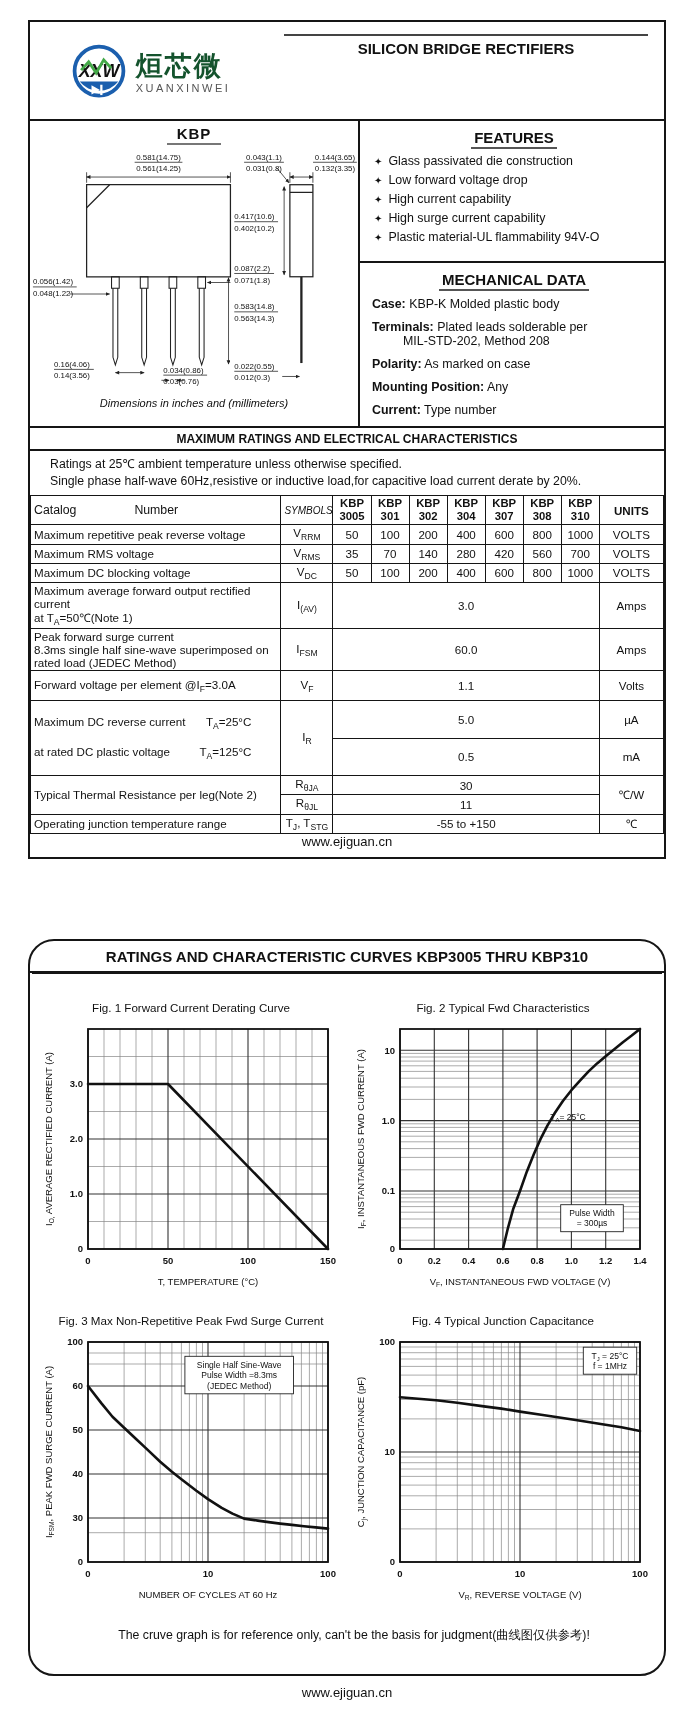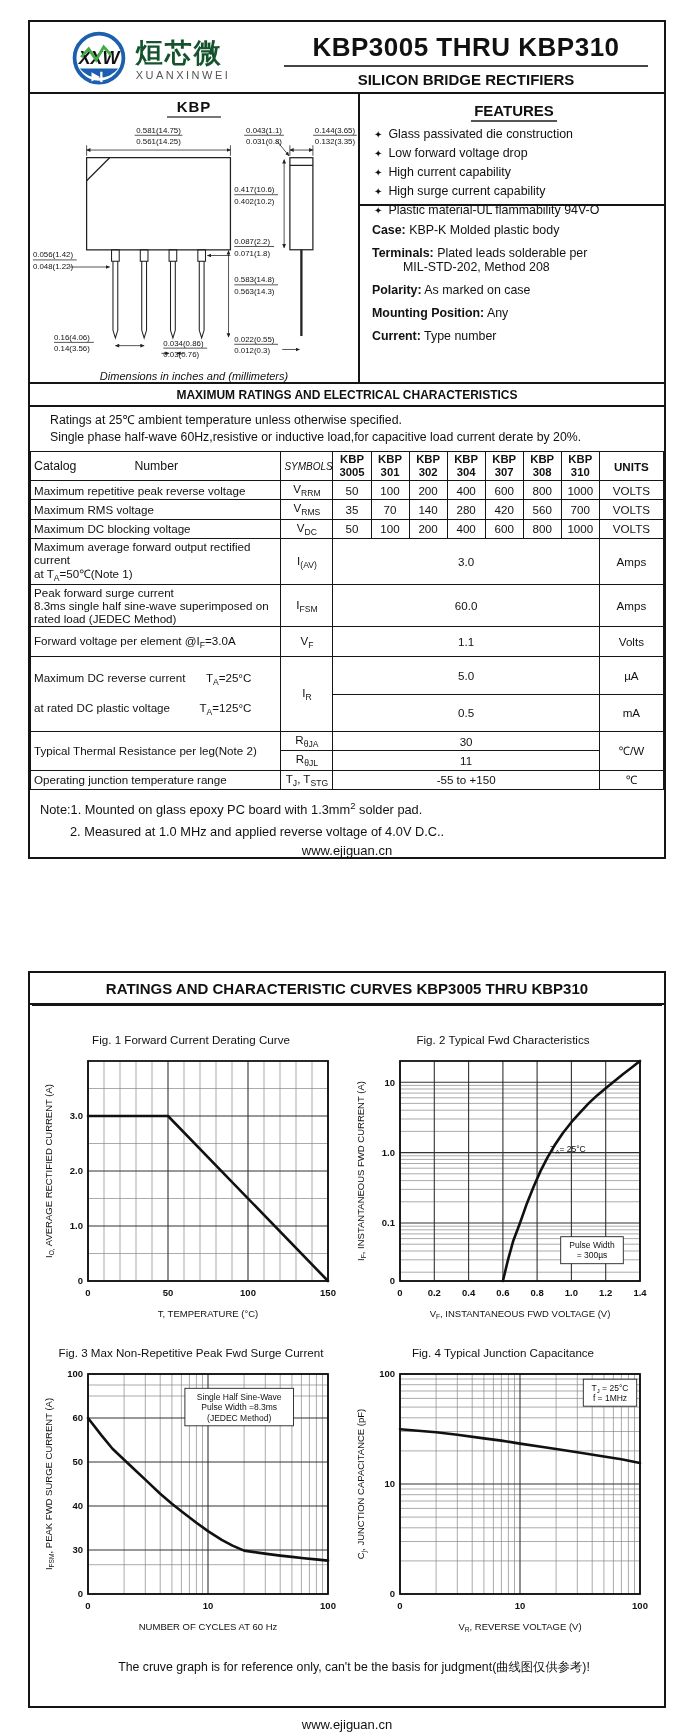--- a/index.html
+++ b/index.html
@@ -1,38 +1,38 @@
 <!DOCTYPE html>
 <html><head>
 <meta charset="utf-8">
 <style>
   html,body{margin:0;padding:0;background:#fff;}
   body{width:694px;font-family:"Liberation Sans",sans-serif;color:#111;}
   .page{width:634px;margin-left:28px;border:2px solid #151515;background:#fff;box-sizing:content-box;display:flex;flex-direction:column;}
   .page1{margin-top:20px;height:835px;}
-  .page2{margin-top:112px;height:733px;}
+  .page2{margin-top:80px;height:733px;border-radius:26px;}
 
   
   .hdr{display:flex;height:98px;border-bottom:2px solid #151515;}
   .logo-block{width:238px;display:flex;align-items:center;justify-content:center;gap:6px;padding-top:6px;}
   .logo-cn{font-size:27px;font-weight:bold;color:#14532d;letter-spacing:2px;line-height:1;}
   .logo-en{font-size:11px;color:#555;letter-spacing:2.5px;margin-top:2px;}
   .title-block{flex:1;display:flex;flex-direction:column;align-items:center;padding-top:10px;}
   .part-title{font-size:26px;font-weight:bold;letter-spacing:0.5px;}
   .title-rule{width:92%;border-bottom:2px solid #444;margin:2px 0 4px;}
   .subtitle1{font-size:15px;font-weight:bold;}
   .volt-row{width:100%;display:flex;justify-content:space-between;box-sizing:border-box;padding:7px 6px 0 2px;font-style:italic;font-size:12.3px;}
 
   
   .content{display:flex;height:310px;}
   .draw-col{width:330px;border-right:2px solid #151515;display:flex;flex-direction:column;align-items:center;box-sizing:border-box;}
   .kbp-title{font-size:15px;font-weight:bold;letter-spacing:1px;border-bottom:2px solid #777;padding:0 10px 1px;margin-top:4px;}
   .draw-caption{font-style:italic;font-size:11px;margin-top:0px;}
   .info-col{flex:1;display:flex;flex-direction:column;}
-  .features-box{height:112px;border-bottom:2px solid #151515;padding:8px 10px 0 14px;box-sizing:border-box;}
+  .features-box{height:142px;border-bottom:2px solid #151515;padding:8px 10px 0 14px;box-sizing:border-box;}
   .mech-box{flex:1;padding:8px 8px 0 12px;box-sizing:border-box;}
   .box-title{text-align:center;font-size:15px;font-weight:bold;margin-bottom:8px;}
   .box-title span{border-bottom:2px solid #555;padding:0 3px 1px;}
   ul.feat{list-style:none;margin:0;padding:0;font-size:12.4px;}
   ul.feat li{margin-bottom:4px;display:flex;gap:6px;align-items:flex-start;}
   ul.feat .bl{font-size:10px;line-height:15px;}
   .mech-line{font-size:12.4px;margin-bottom:2px;white-space:pre-wrap;margin-top:9px;}
   .mech-line b{font-weight:bold;}
 
   
@@ -81,21 +81,20 @@
         <path d="M12.5,42 A26,26 0 0 0 53.5,42 Z" fill="#1b5fae"></path>
         <polygon points="25,46 25,56 34,51" fill="#fff"></polygon>
         <line x1="35.5" y1="45.5" x2="35.5" y2="56.5" stroke="#fff" stroke-width="2.4"></line>
       </svg>
       <div class="logo-text">
         <div class="logo-cn">烜芯微</div>
         <div class="logo-en">XUANXINWEI</div>
       </div>
     </div>
     <div class="title-block">
-      <div class="part-title">KBP3005 THRU KBP310</div>
       <div class="title-rule"></div>
       <div class="subtitle1">SILICON BRIDGE RECTIFIERS</div>
     </div>
   </div>
 
   <div class="content">
     <div class="draw-col">
       <div class="kbp-title">KBP</div>
       <svg id="pkg-svg" width="326" height="252" viewBox="0 0 340 252">
         <defs>
@@ -199,20 +198,21 @@
               <span class="bl">✦</span>
               <span>High  surge current capability</span>
             </li>
           <li>
               <span class="bl">✦</span>
               <span>Plastic material-UL flammability 94V-O</span>
             </li>
         </ul>
       </div>
       <div class="mech-box">
+        <div class="box-title"><span>MECHANICAL DATA</span></div>
         <div class="mech-line"><b>Case:</b> <span>KBP-K Molded plastic body</span></div>
         <div class="mech-line"><b>Terminals:</b> <span>Plated leads solderable per
          MIL-STD-202, Method 208</span></div>
         <div class="mech-line"><b>Polarity:</b> <span>As marked on case</span></div>
         <div class="mech-line"><b>Mounting Position:</b> <span>Any</span></div>
         <div class="mech-line"><b>Current:</b> <span>Type number</span></div>
       </div>
     </div>
   </div>
 
@@ -337,24 +337,20 @@
     </tr>
     <tr>
       <td class="name">Operating junction temperature range</td>
       <td class="sym">T<sub>J</sub>, T<sub>STG</sub></td>
       <td class="c" colspan="7">-55 to +150</td>
       <td class="c">℃</td>
     </tr>
   </tbody>
     </table>
 
-  <div class="notes">
-    <div class="n1">Note:1. Mounted on  glass epoxy  PC board with 1.3mm<sup>2</sup> solder pad.</div>
-    <div class="n2">2. Measured at 1.0 MHz and applied reverse voltage of 4.0V D.C..</div>
-  </div>
 
   <div class="site footer1">www.ejiguan.cn</div>
 </div>
 
 <div class="page page2">
   <div class="band2">RATINGS AND CHARACTERISTIC CURVES KBP3005 THRU KBP310</div>
 
   <div class="figrow first">
     <div class="fig">
       <div class="fig-title">Fig. 1 Forward Current Derating Curve</div>

